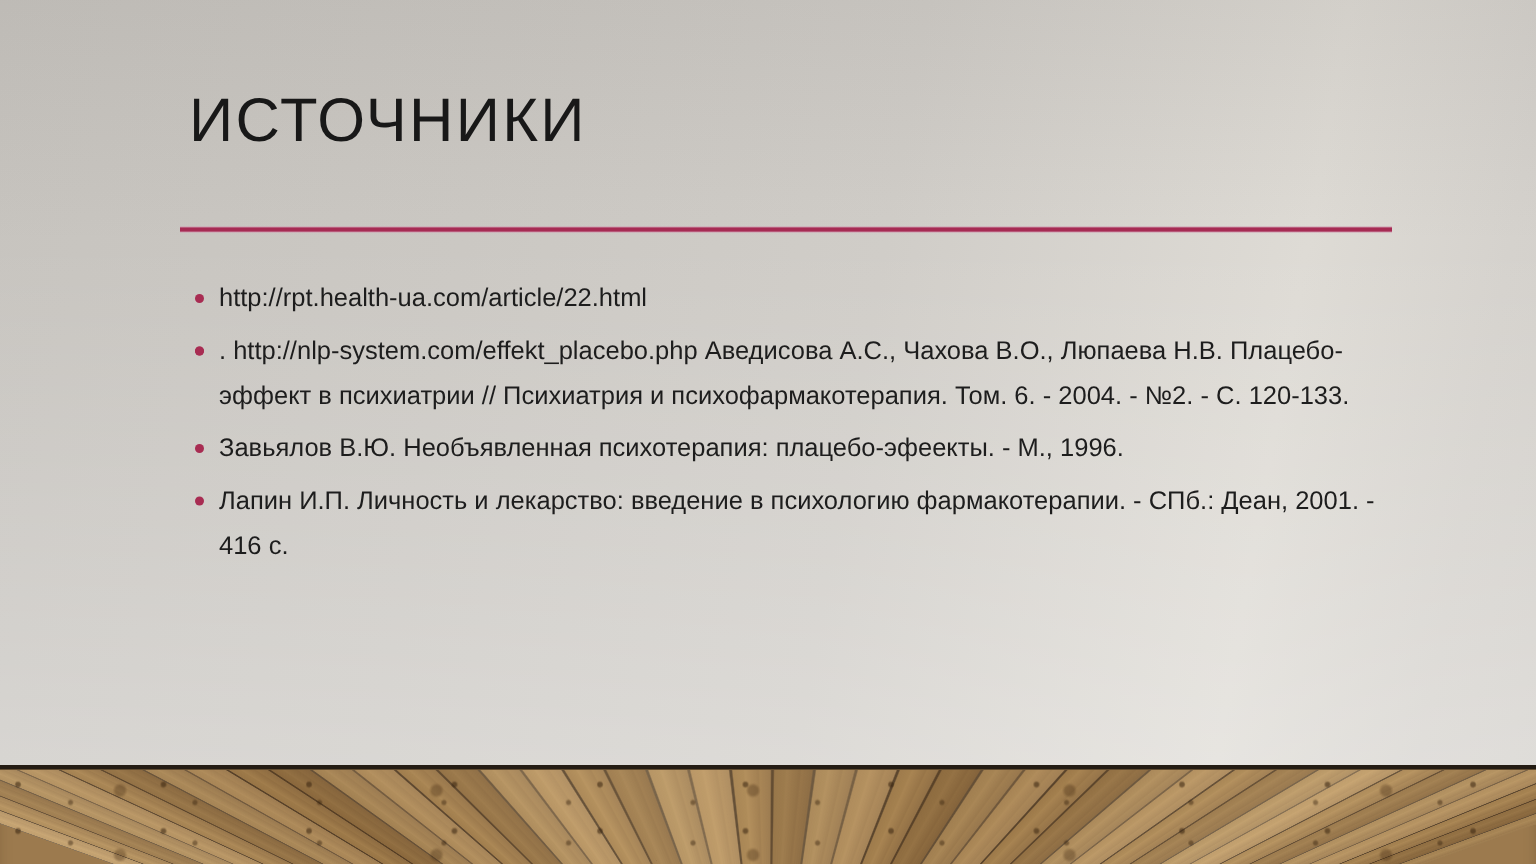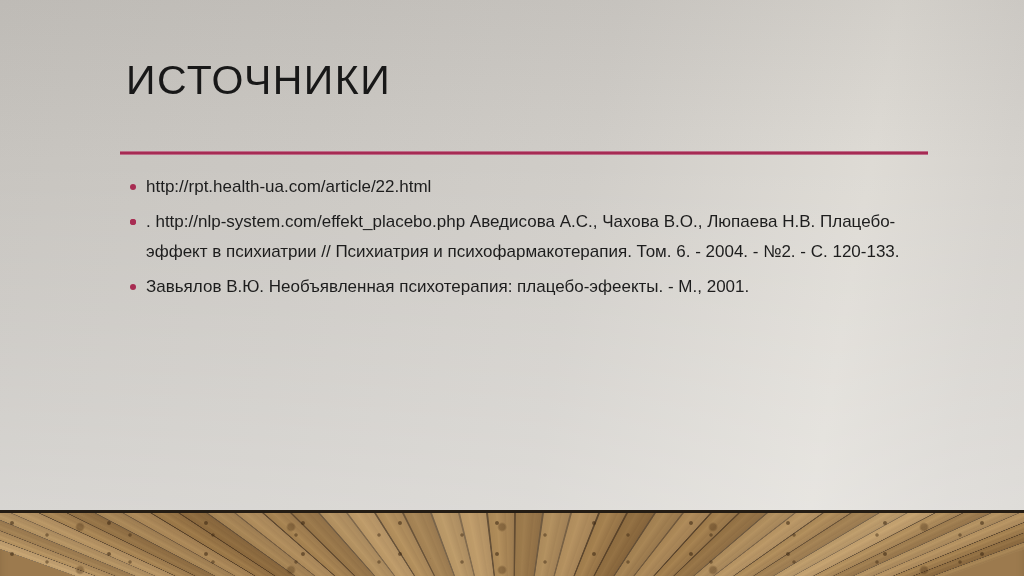--- a/index.html
+++ b/index.html
@@ -31,21 +31,21 @@
     position: absolute;
     left: 120px;
     top: 151px;
     width: 808px;
     height: 4px;
     background: linear-gradient(to bottom, #cf9cb0 0%, #a62b53 30%, #a62b53 72%, #cf9cb0 100%);
   }
   .sources {
     position: absolute;
     left: 128px;
-    top: 172px;
+    top: 184px;
     width: 792px;
     margin: 0;
     padding: 0;
     list-style: none;
   }
   .sources li {
     position: relative;
     padding-left: 18px;
     margin-bottom: 5px;
     font-size: 17px;
@@ -133,21 +133,25 @@
     </li>
     <li>
       <span class="bullet-dot"></span>
     </li>
     <li>
       <span class="bullet-dot"></span>
       <span>. http://nlp-system.com/effekt_placebo.php Аведисова А.С., Чахова В.О., Люпаева Н.В. Плацебо-эффект в психиатрии // Психиатрия и психофармакотерапия. Том. 6. - 2004. - №2. - С. 120-133.</span>
     </li>
     <li>
       <span class="bullet-dot"></span>
-      <span>Завьялов В.Ю. Необъявленная психотерапия: плацебо-эфеекты. - М., 2001.</span>
+      <span>Завьялов В.Ю. Необъявленная психотерапия: плацебо-эфеекты. - М., 1996.</span>
+    </li>
+    <li>
+      <span class="bullet-dot"></span>
+      <span>Лапин И.П. Личность и лекарство: введение в психологию фармакотерапии. - СПб.: Деан, 2001. - 416 с.</span>
     </li>
   </ul>
 
   <div class="floor">
     <div class="planks"></div>
     <div class="floor-spots"></div>
   </div>
 
 </div>
 

